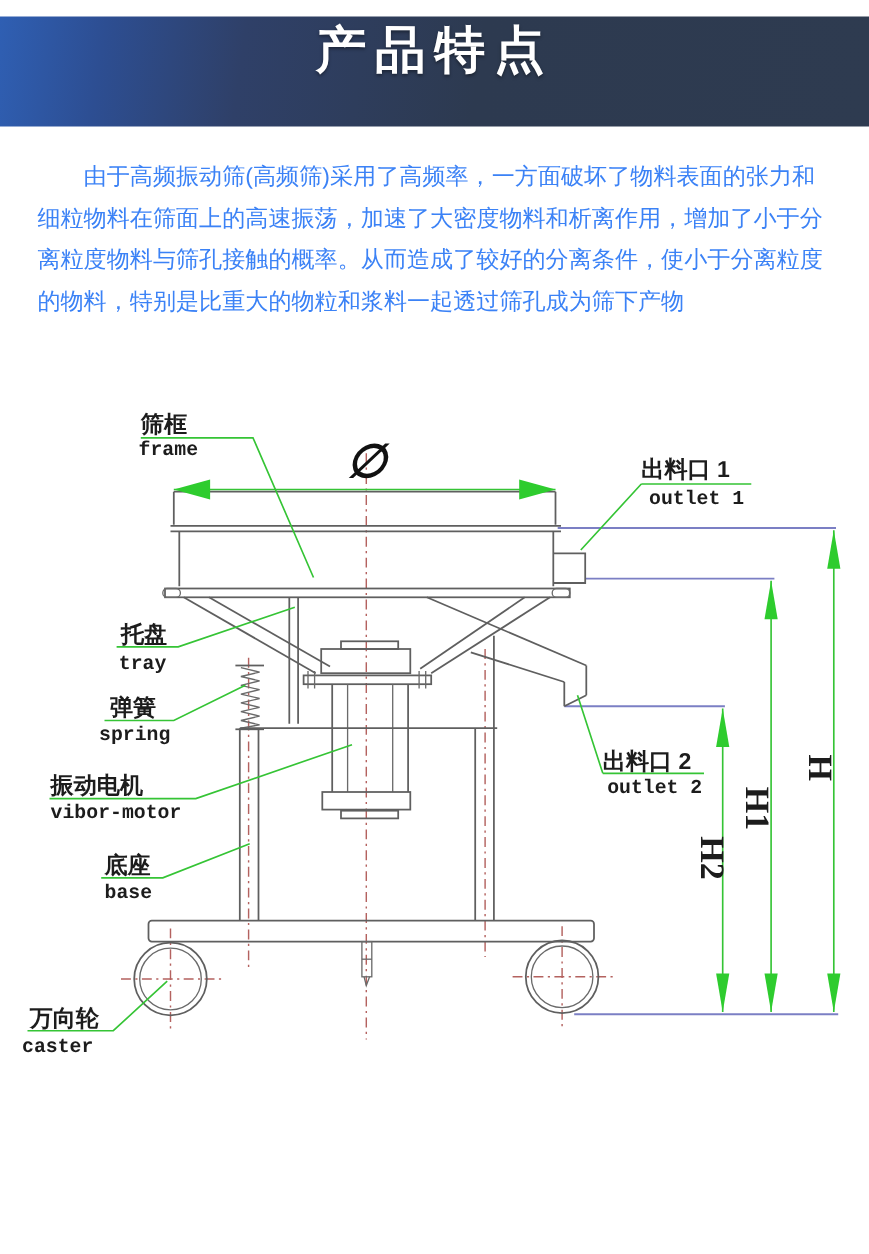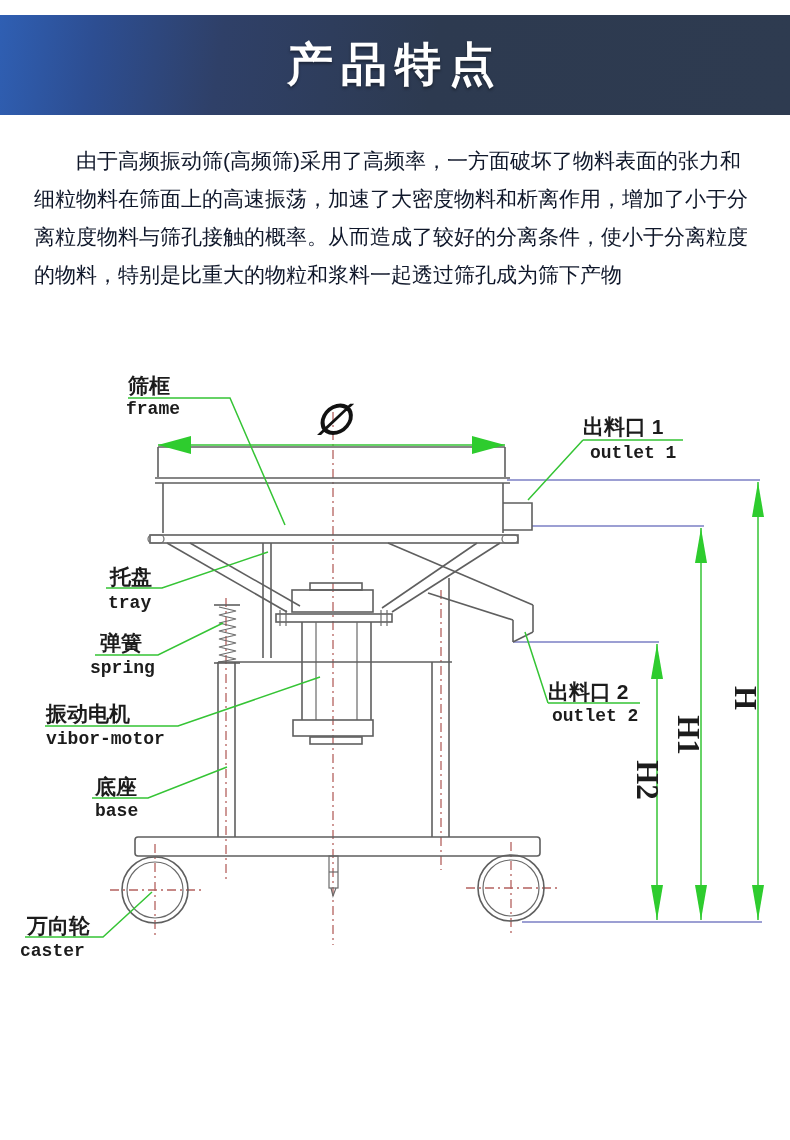--- a/index.html
+++ b/index.html
@@ -1,23 +1,23 @@
 <!DOCTYPE html>
 <html><head>
 <meta charset="utf-8">
 <style>
   html,body{margin:0;padding:0;background:#ffffff;}
   .page{position:relative;width:790px;height:1140px;background:#ffffff;overflow:hidden;
         font-family:"Liberation Sans","DejaVu Sans",sans-serif;}
   .banner{position:absolute;top:15px;left:0;width:790px;height:100px;
           background:linear-gradient(98deg,#2f5fb3 0%,#2d4e92 12%,#2f4068 28%,#2d3a50 55%,#2e3b50 100%);
-          display:flex;align-items:center;justify-content:center;}
+          display:flex;justify-content:center;}
   .banner-title{color:#ffffff;font-size:46px;font-weight:bold;letter-spacing:8px;
           text-shadow:0 2px 3px rgba(0,0,0,0.4);}
-  .intro{position:absolute;top:142px;left:34px;width:722px;color:#0f172a;
+  .intro{position:absolute;top:142px;left:34px;width:722px;color:#3b82f6;
          font-size:21px;line-height:38px;text-indent:2em;word-break:break-all;text-align:left;}
   .diagram{position:absolute;top:360px;left:0;width:790px;height:660px;}
   .caption-pill{position:absolute;top:1055px;left:303px;width:175px;height:32px;
          background:#3a64aa;border-radius:17px;display:flex;align-items:center;justify-content:center;}
   .caption-pill span{color:#ffffff;font-size:20px;letter-spacing:1px;}
   
   text.cn{font-family:"Liberation Sans","DejaVu Sans",sans-serif;font-size:21px;font-weight:bold;fill:#1c1c1c;}
   text.en{font-family:"Liberation Mono","DejaVu Sans Mono",monospace;font-size:18px;font-weight:bold;fill:#1c1c1c;}
   text.dim{font-family:"Liberation Serif","DejaVu Serif",serif;font-size:31px;font-weight:bold;fill:#1c1c1c;}
   text.phi{font-family:"Liberation Serif","DejaVu Serif",serif;font-size:42px;font-weight:bold;font-style:italic;fill:#111;}

